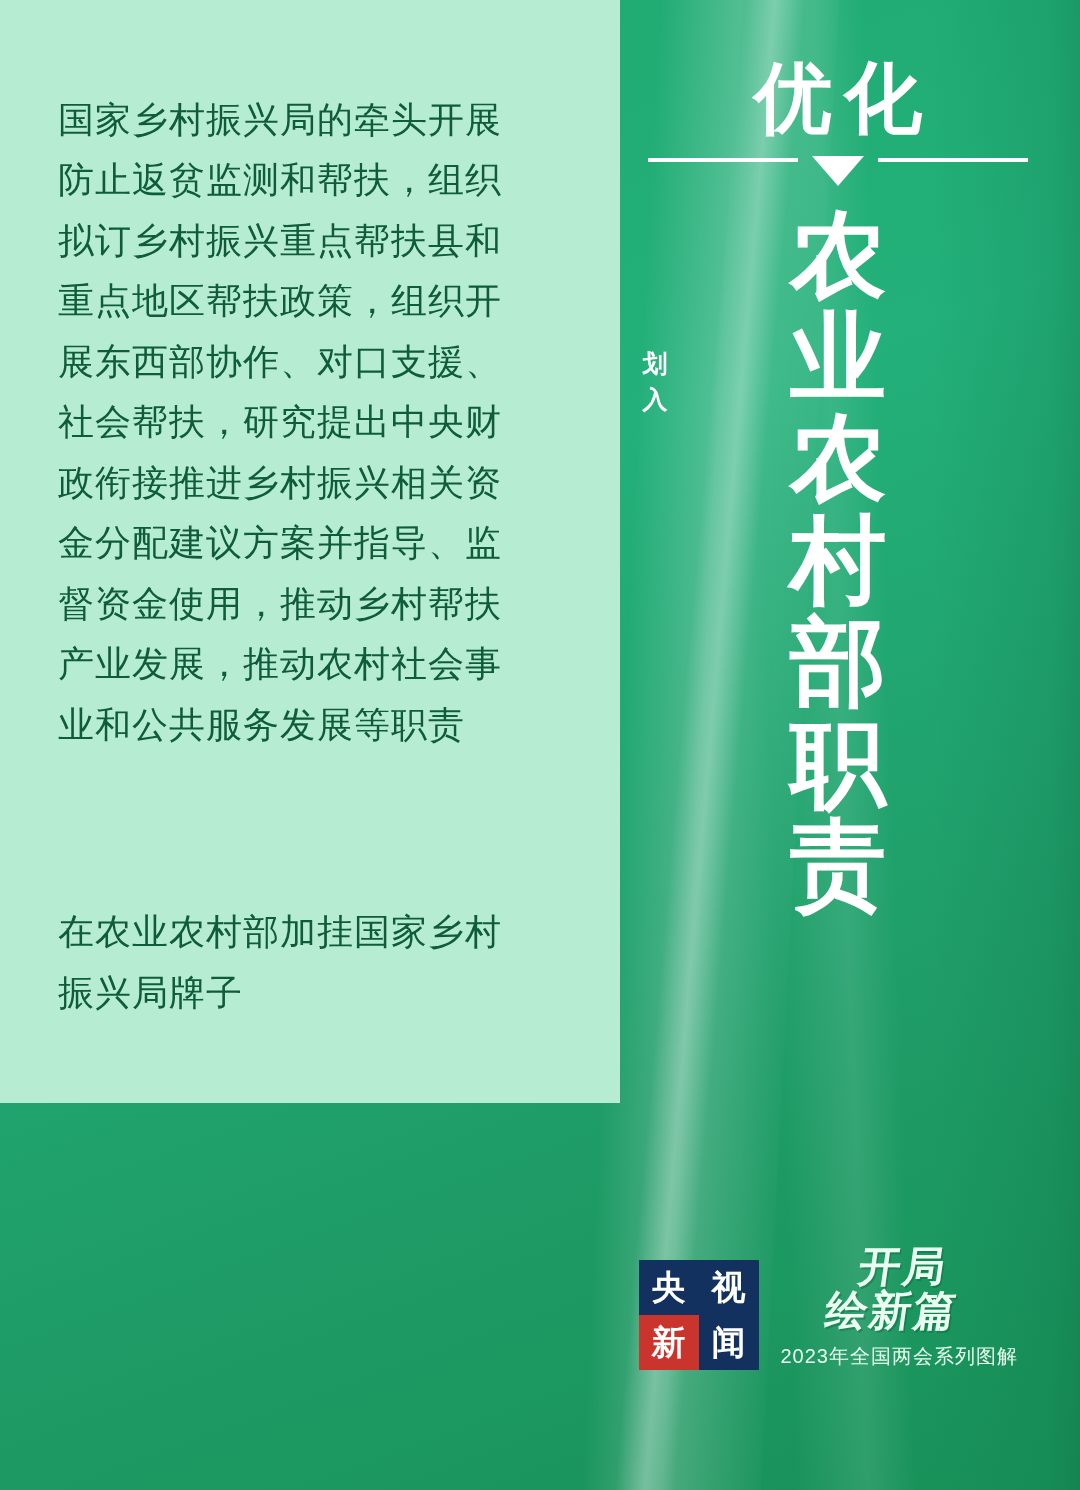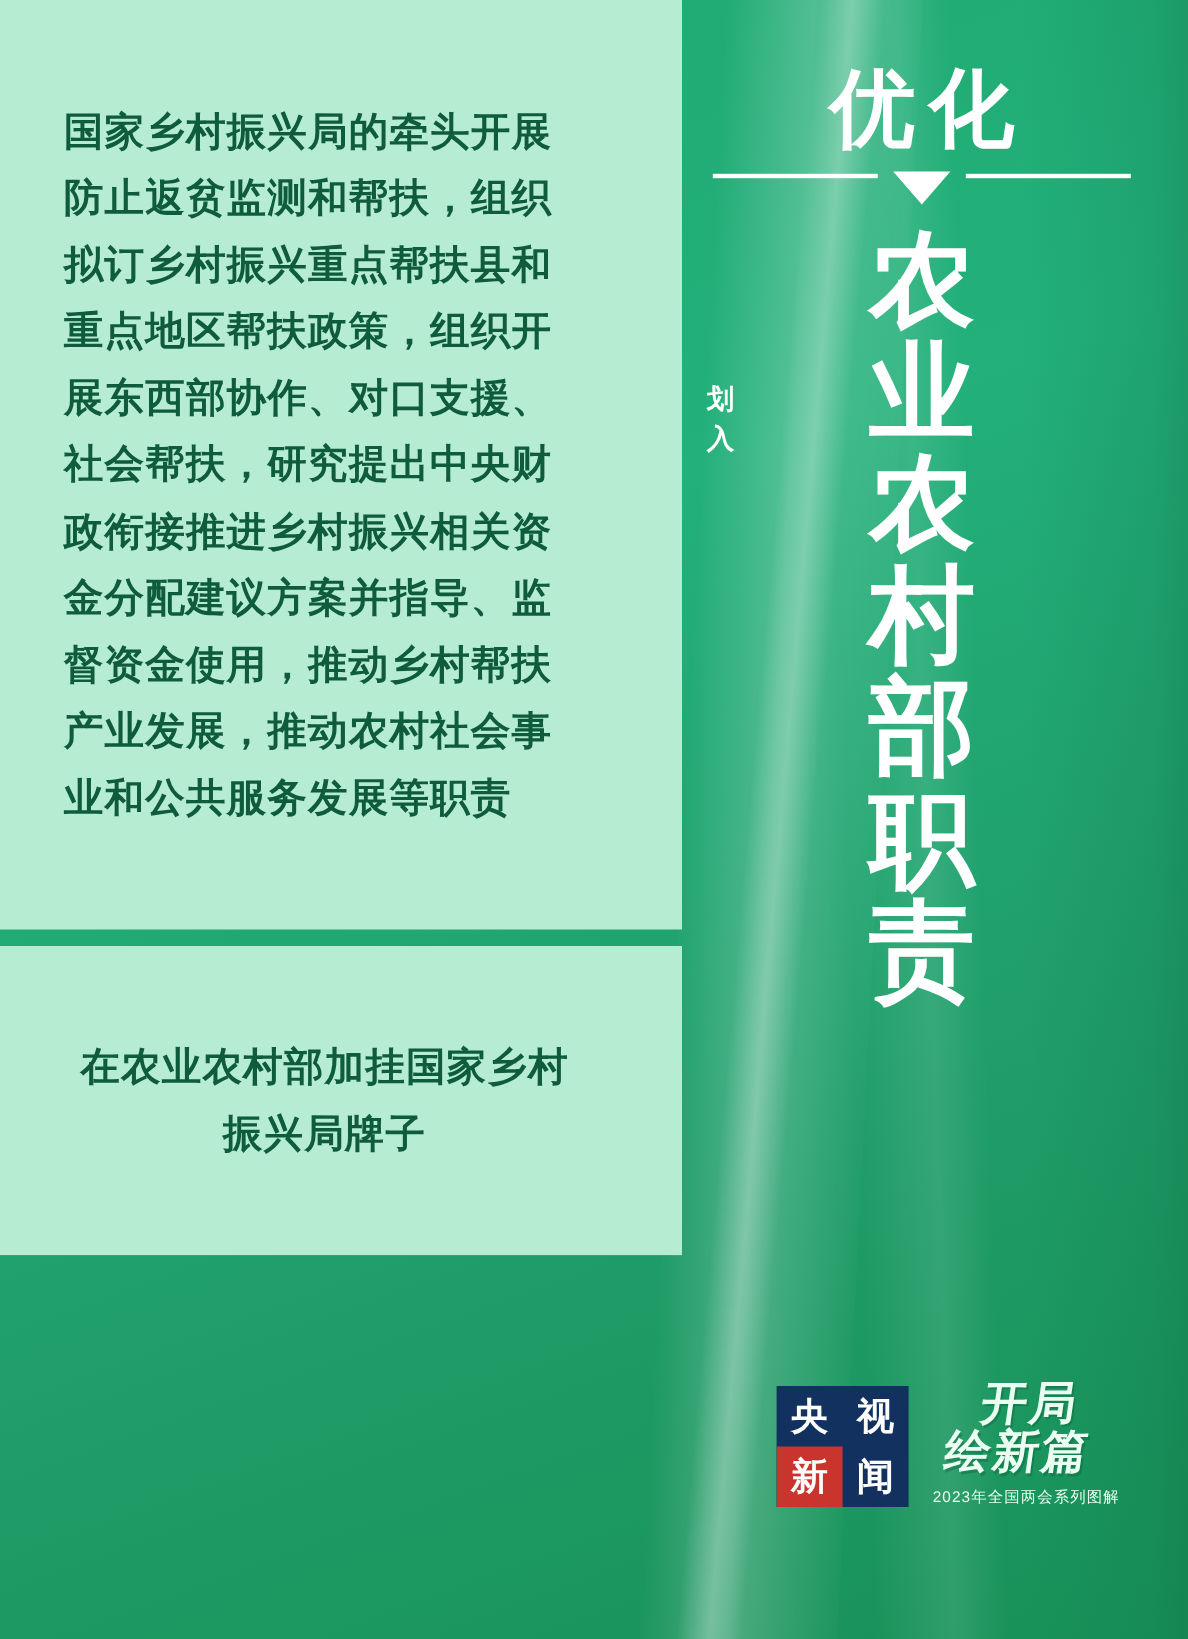--- a/index.html
+++ b/index.html
@@ -57,26 +57,26 @@
   }
   .panel {
     position: absolute;
     left: 0;
     width: 620px;
     background: #b6ecd2;
     display: flex;
     align-items: center;
   }
   .panel.p1 { top: 0;    height: 845px; }
-  .panel.p2 { top: 860px; height: 281px; text-align: center; }
+  .panel.p2 { top: 822px; height: 281px; }
   .panel.p3 { top: 1110px; height: 380px; }
 
   .panel-text {
     color: #0f5c3c;
-    font-weight: 700;
+    font-weight: 400;
     letter-spacing: 1px;
     padding: 0 88px 0 58px;
     line-height: 1.68;
   }
   .panel.p1 .panel-text { font-size: 36px; }
   .panel.p2 .panel-text { font-size: 36px; }
   .panel.p3 .panel-text { font-size: 36px; }
 
   
   .connector {
@@ -186,21 +186,21 @@
     transform: skewX(-8deg);
     text-shadow: 2px 2px 0 rgba(8,90,55,0.35);
   }
   .brand-mark .l2 {
     display: block;
     margin-left: -10px;
   }
   .brand-sub {
     margin-top: 10px;
     color: #eafff2;
-    font-size: 14px;
+    font-size: 20px;
     letter-spacing: 1px;
     white-space: nowrap;
   }
 </style>
 </head>
 <body>
 
 <div class="poster">
 
   <div class="silk s1"></div>

